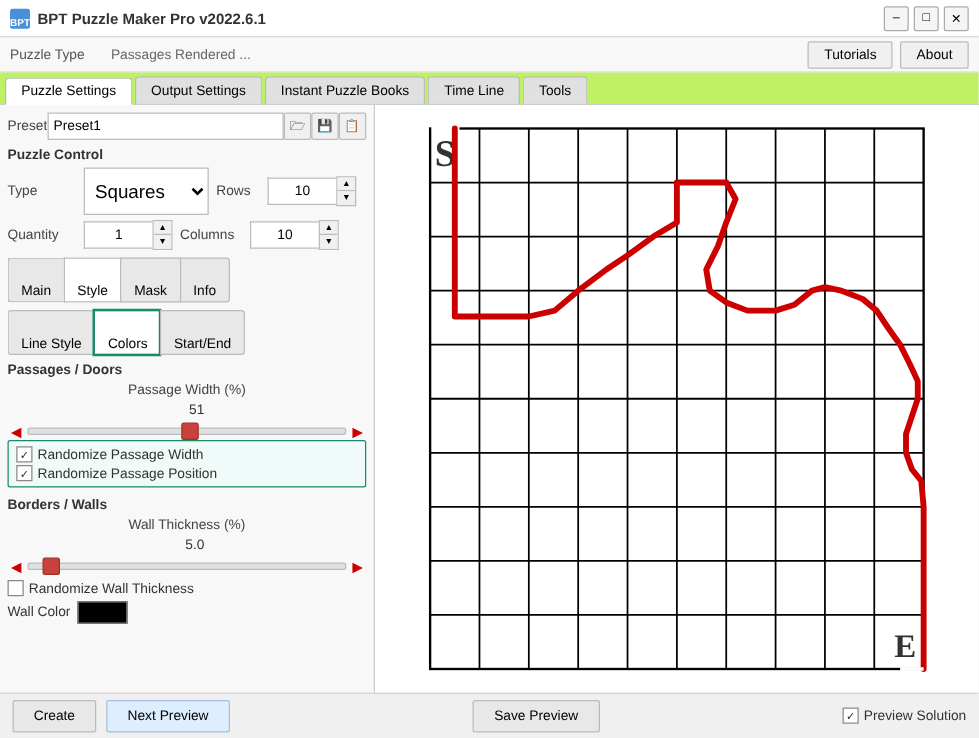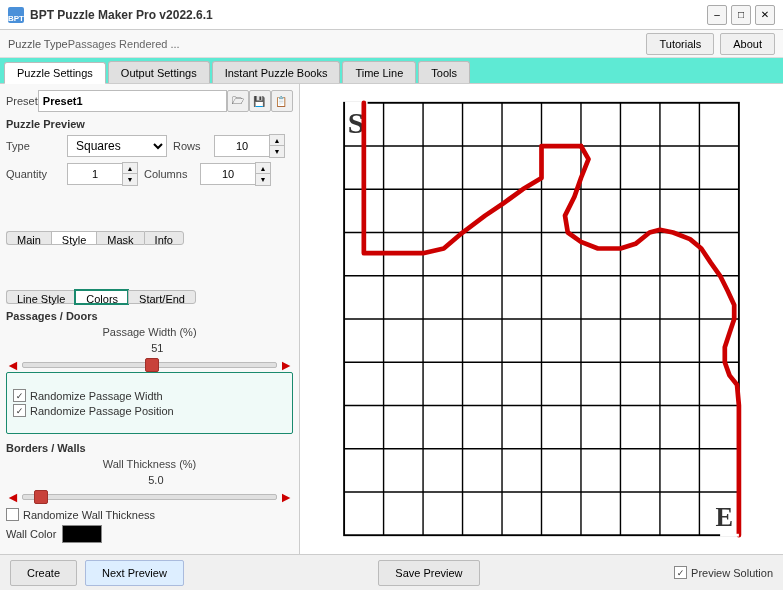--- a/index.html
+++ b/index.html
@@ -50,21 +50,21 @@
     .menu-bar {
       background: #f8f8f8;
       border-bottom: 1px solid #ddd;
       display: flex;
       align-items: center;
       height: 28px;
       padding: 0 8px;
       gap: 12px;
     }
     .menu-bar-left {
-      display: flex; align-items: flex-end; gap: 0; flex: 1;
+      display: flex; align-items: flex-end; gap: 21px; flex: 1;
     }
     .menu-label {
       font-size: 11px; color: #555;
     }
     .menu-select {
       height: 22px;
       border: 1px solid #bbb;
       background: white;
       font-size: 11px;
       padding: 0 4px;
@@ -81,21 +81,21 @@
       height: 22px;
       padding: 0 12px;
       border: 1px solid #bbb;
       background: #f0f0f0;
       font-size: 11px;
       cursor: pointer;
       border-radius: 2px;
     }
     .tab-bar {
       display: flex;
-      background: #5eead4;
+      background: #bef264;
       border-bottom: 1px solid #ccc;
       padding: 0 4px;
       height: 26px;
       align-items: flex-end;
     }
     .tab {
       padding: 2px 12px;
       border: 1px solid #bbb;
       border-bottom: none;
       background: #e0e0e0;
@@ -128,21 +128,20 @@
       display: flex; align-items: center; gap: 0; margin-bottom: 6px;
     }
     .preset-label { font-size: 11px; color: #444; }
     .preset-input {
       flex: 1;
       height: 22px;
       border: 1px solid #bbb;
       font-size: 11px;
       padding: 2px 4px;
       background: white;
-      font-weight: bold;
     }
     .icon-btn {
       width: 22px; height: 22px;
       border: 1px solid #bbb;
       background: #f0f0f0;
       cursor: pointer;
       display: flex; align-items: center; justify-content: center;
       font-size: 10px;
       border-radius: 2px;
     }
@@ -150,22 +149,22 @@
       font-size: 11px; font-weight: 600; color: #333; margin-bottom: 4px;
     }
     .puzzle-control {
       margin-bottom: 6px;
     }
     .control-row {
       display: flex; align-items: center; gap: 6px; margin-bottom: 4px;
     }
     .control-label { font-size: 11px; color: #444; width: 55px; }
     .control-select {
-      height: 22px; border: 1px solid #bbb; background: white;
-      font-size: 12px; padding: 0 4px; width: 100px;
+      height: 38px; border: 1px solid #bbb; background: white;
+      font-size: 15px; padding: 0 4px; width: 100px;
     }
     .num-input-wrap {
       display: flex; align-items: center;
     }
     .num-input {
       width: 55px; height: 22px;
       border: 1px solid #bbb; border-right: none;
       font-size: 11px; text-align: center;
       background: white;
       padding: 0;
@@ -188,21 +187,21 @@
     .inner-tabs {
       display: flex; margin-bottom: 6px;
     }
     .inner-tab {
       padding: 2px 10px;
       border: 1px solid #bbb;
       border-right: none;
       background: #e8e8e8;
       font-size: 11px;
       cursor: pointer;
-      height: 14px; display: flex; align-items: flex-start; margin-top: 39px;
+      height: 36px; display: flex; align-items: flex-end;
     }
     .inner-tab:first-child { border-radius: 3px 0 0 3px; }
     .inner-tab:last-child { border-right: 1px solid #bbb; border-radius: 0 3px 3px 0; }
     .inner-tab.active { background: white; font-weight: 500; }
     .sub-section {
       margin-bottom: 8px;
     }
     .sub-section-label {
       font-size: 11px; color: #333; font-weight: 600;
       margin-bottom: 4px;
@@ -227,21 +226,21 @@
       position: absolute;
       width: 14px; height: 14px;
       background: #c8413a;
       border: 1px solid #a0302a;
       top: -5px;
       border-radius: 2px;
     }
     .checkbox-group {
       border: 1px solid #1a8a6e;
       border-radius: 2px;
-      padding: 16px 6px;
+      padding: 4px 6px;
       margin-bottom: 6px;
       background: #f0faf8;
     }
     .checkbox-row {
       display: flex; align-items: center; gap: 4px; margin-bottom: 2px;
     }
     .checkbox-row:last-child { margin-bottom: 0; }
     .cb-box {
       width: 13px; height: 13px;
       border: 1px solid #888;
@@ -355,21 +354,21 @@
 
     <div class="preset-row">
       <span class="preset-label">Preset</span>
       <input class="preset-input" type="text" value="Preset1" style="">
       <div class="icon-btn" title="Open">🗁</div>
       <div class="icon-btn" title="Save">💾</div>
       <div class="icon-btn" title="Save As">📋</div>
     </div>
 
     <div class="puzzle-control">
-      <div class="section-label">Puzzle Preview</div>
+      <div class="section-label">Puzzle Control</div>
       <div class="control-row">
         <span class="control-label">Type</span>
         <select class="control-select">
           <option>Squares</option>
         </select>
         <span class="control-label" style="width:35px;">Rows</span>
         <div class="num-input-wrap">
           <input class="num-input" type="text" value="10" style="">
           <div class="num-spinners">
             <button class="spin-btn">▲</button>

